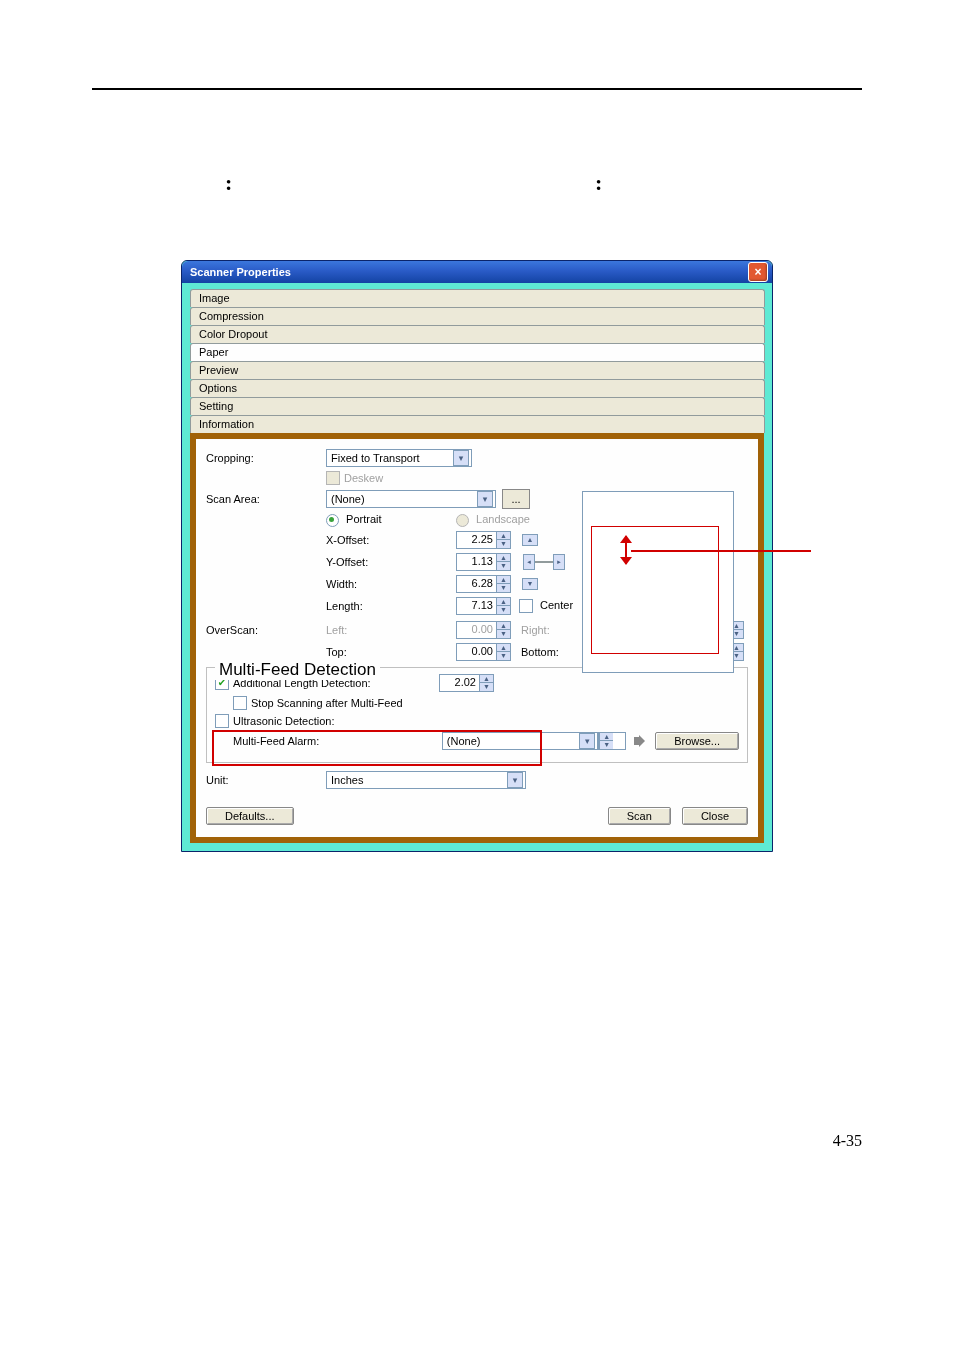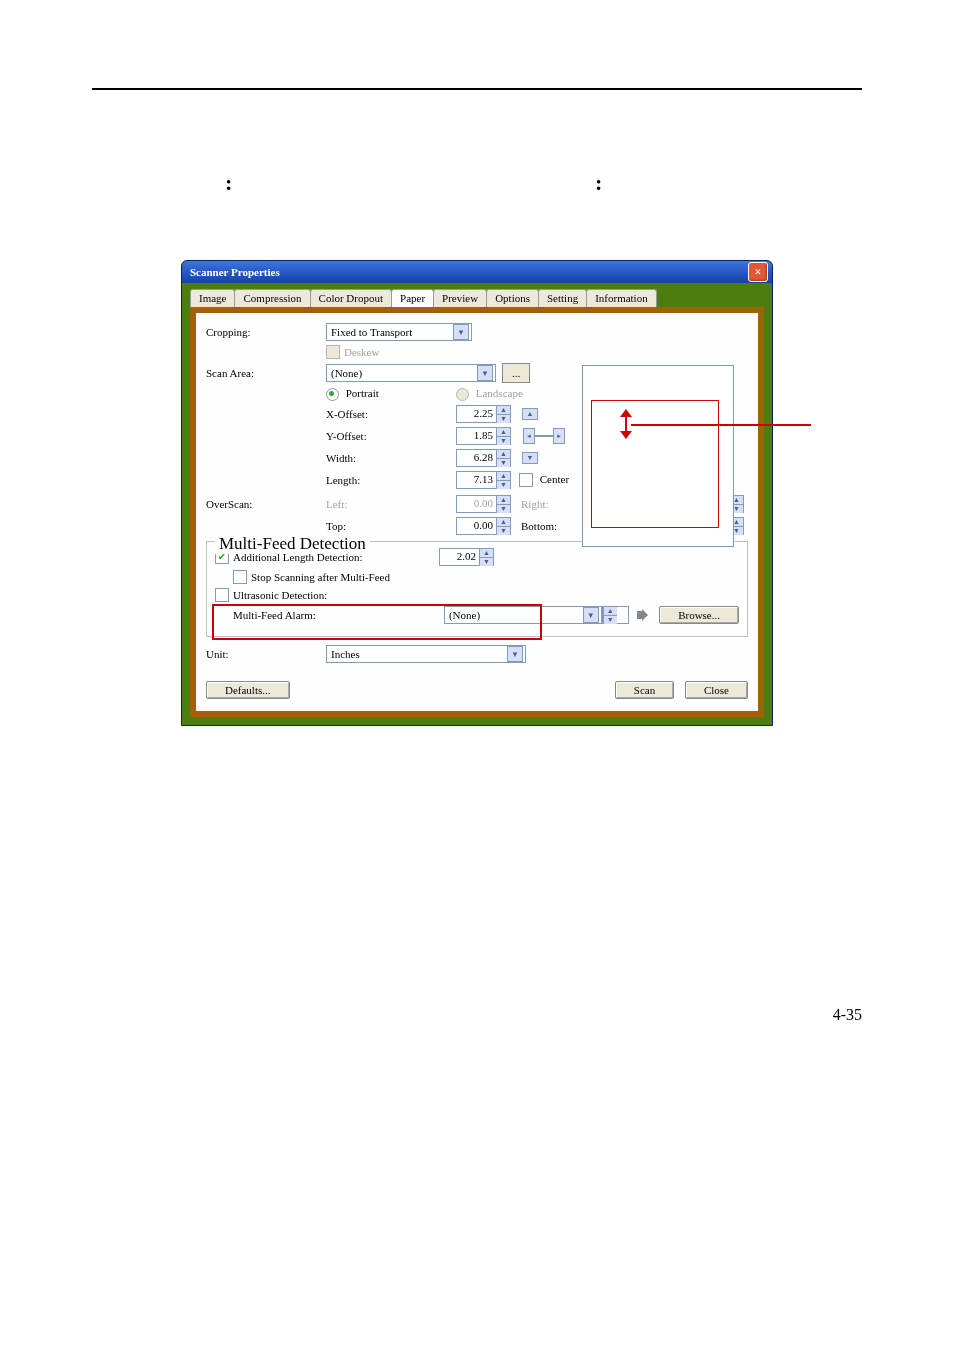--- a/index.html
+++ b/index.html
@@ -26,24 +26,24 @@
     margin-bottom: 60px;
   }
   .colon1 { position: absolute; left: 225px; top: 0; font-size: 22px; font-weight: bold; }
   .colon2 { position: absolute; left: 595px; top: 0; font-size: 22px; font-weight: bold; }
 
   
   .win {
     position: relative;
     width: 590px;
     margin: 0 auto 240px auto;
-    background: #4d7c0f;
+    background: #5eead4;
     border: 1px solid #0a246a;
     border-radius: 6px 6px 0 0;
-    font-family: Liberation Serif, serif;
+    font-family: Liberation Sans, sans-serif;
     font-size: 11px;
     color: #000;
     overflow: visible;
   }
   .titlebar {
     display: flex;
     align-items: center;
     justify-content: space-between;
     height: 22px;
     padding: 0 4px 0 8px;
@@ -59,20 +59,21 @@
     border-radius: 3px;
     display: flex; align-items: center; justify-content: center;
     color: #fff; font-weight: bold; font-size: 12px; line-height: 1;
     box-shadow: inset -1px -1px 2px rgba(0,0,0,0.3);
   }
 
   
   .tabs {
     display: flex;
     padding: 6px 8px 0 8px;
+    flex-direction: column;
   }
   .tab {
     padding: 2px 8px 3px 8px;
     background: #ece9d8;
     border: 1px solid #919b9c;
     border-bottom: none;
     border-radius: 3px 3px 0 0;
     margin-right: -1px;
     color: #000;
     position: relative;
@@ -304,21 +305,21 @@
           </span>
           <span class="vslider">
             <span class="btn">▲</span>
           </span>
         </div>
 
         <div class="row">
           <span class="lbl"></span>
           <span class="col2">Y-Offset:</span>
           <span class="spin">
-            <span class="spin-val">1.85</span>
+            <span class="spin-val">1.13</span>
             <span class="spin-btns">
                 <span>▲</span>
                 <span>▼</span>
               </span>
           </span>
           <span class="hslider">
             <span class="btn">◂</span>
             <span class="track"></span>
             <span class="btn">▸</span>
           </span>

